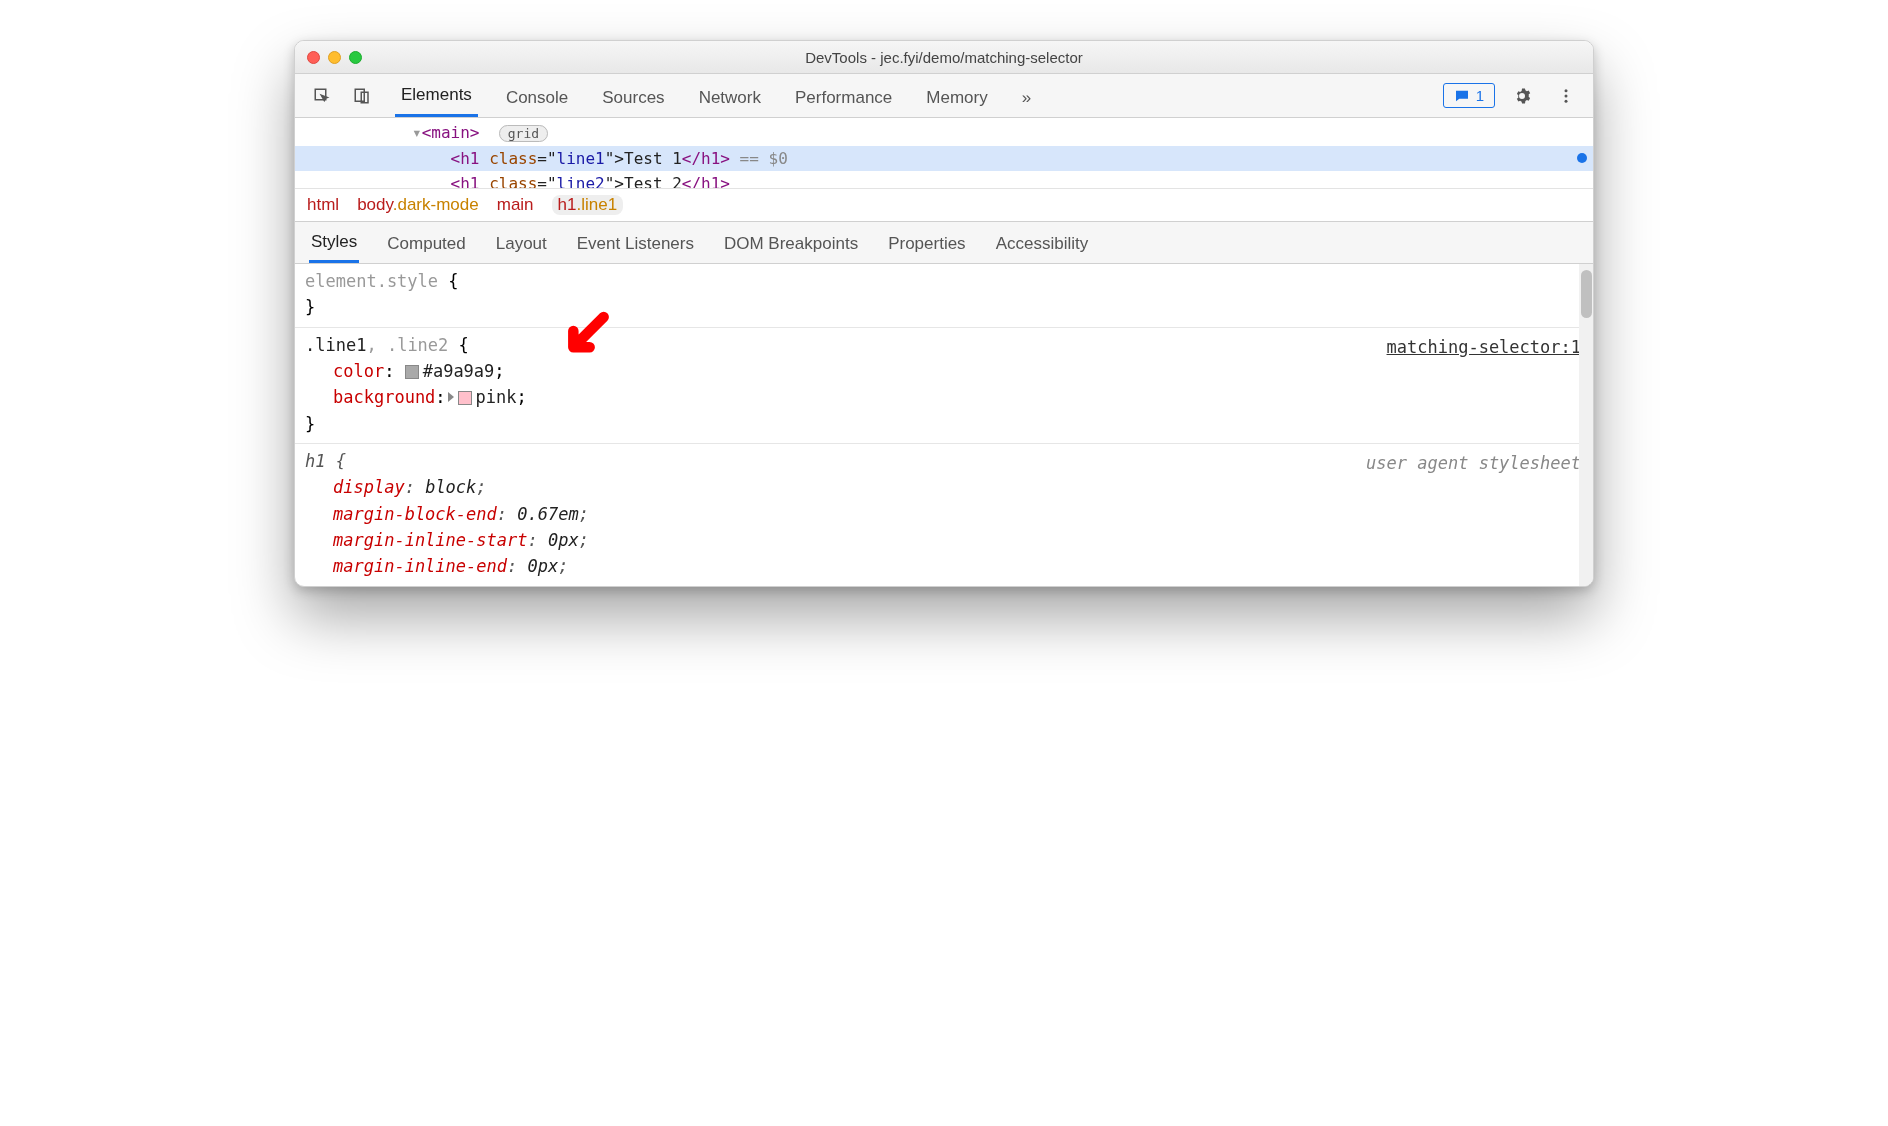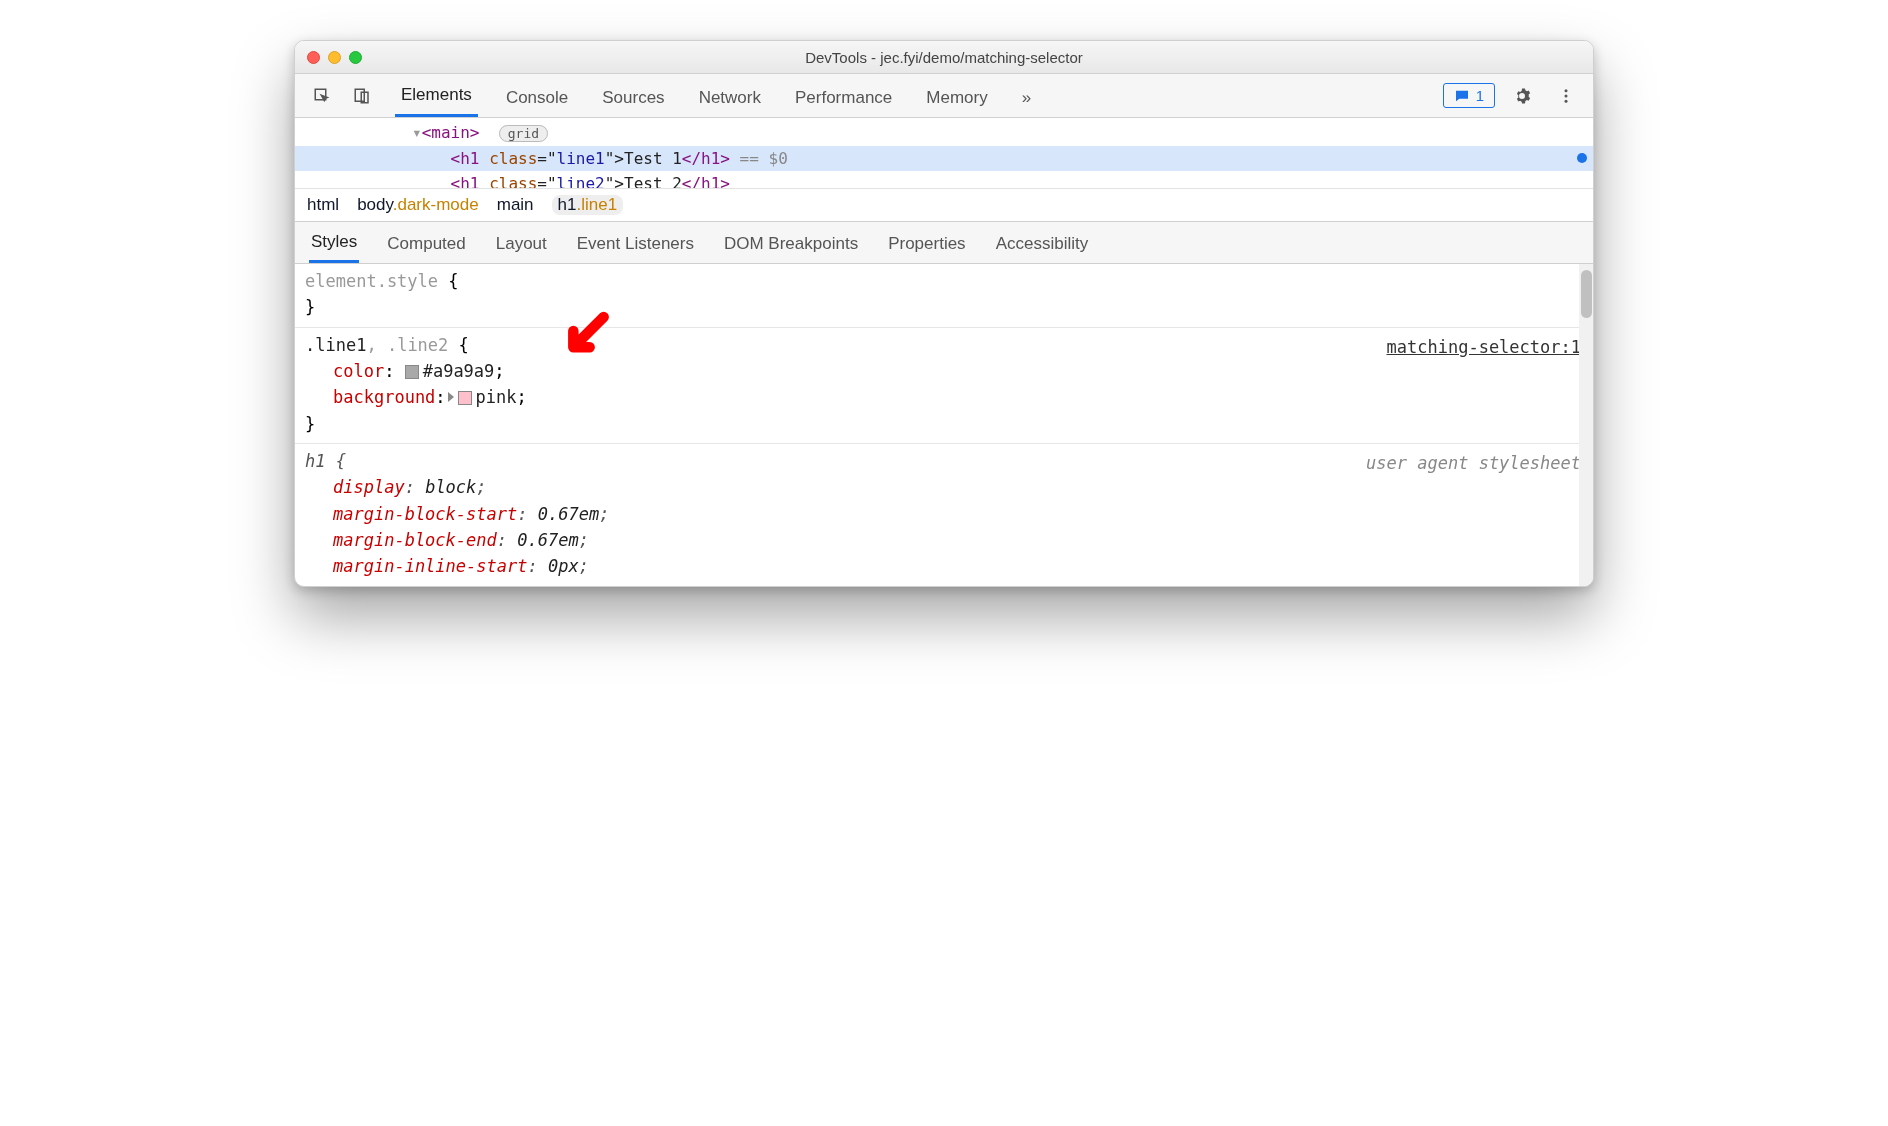--- a/index.html
+++ b/index.html
@@ -59,21 +59,21 @@
   .attrname { color:#994500; }
   .attrval { color:#1a1aa6; }
   .text { color:#222; }
   .eq0 { color:#888; }
   .grid-badge { background:#eee; border:1px solid #bbb; border-radius:10px; padding:0 8px; color:#555; font-size:13px;margin-top:8px; }
   .breadcrumbs {
     border-top:1px solid #e3e3e3; border-bottom:1px solid #d0d0d0;
     padding:6px 12px; font-size:17px; display:flex; gap:18px;
     font-family: -apple-system, sans-serif;
   }
-  .crumb .el { color:#0f172a;margin-top:40px; }
+  .crumb .el { color:#b91c1c;margin-top:40px; }
   .crumb .cls { color:#c88200; }
   .crumb.active { background:#eee; padding:0 6px; border-radius:8px; }
   .subtabs {
     display:flex; gap:26px; padding:0 14px; font-size:17px; color:#555;
     border-bottom:1px solid #d0d0d0; background:#f6f6f6; align-items:center;
   }
   .subtab { padding:10px 2px 8px; cursor:pointer; }
   .subtab.active { color:#222; border-bottom:3px solid #1a73e8; }
   .filterbar { display:flex; align-items:center; border-bottom:1px solid #d0d0d0; height:40px; }
   .filter-input { flex:1; border:none; padding:0 14px; font-size:16px; outline:none; color:#444; }
@@ -204,23 +204,23 @@
           <div class="indent"><span class="prop">color</span>: <span class="swatch" style="background:#a9a9a9"></span><span class="val">#a9a9a9</span>;</div>
           <div class="indent"><span class="prop">background</span>:<span class="tri"></span><span class="swatch" style="background:#ffc0cb"></span><span class="val">pink</span>;</div>
           <span>}</span>
         </div>
 
         <div class="rule noborder italic">
           <span class="source ua">user agent stylesheet</span>
           <span>h1</span><span> {</span><br>
           <div id="ua-props">
               <div class="indent"><span class="prop">display</span>: <span class="val">block</span>;</div>
-              <div class="indent"><span class="prop">margin-block-start</span>: <span class="val">0.67em</span>;</div>
               <div class="indent"><span class="prop">margin-block-end</span>: <span class="val">0.67em</span>;</div>
               <div class="indent"><span class="prop">margin-inline-start</span>: <span class="val">0px</span>;</div>
+              <div class="indent"><span class="prop">margin-inline-end</span>: <span class="val">0px</span>;</div>
             </div>
         </div>
       </div>
       <div class="scroll-track">
         <div class="scroll-thumb"></div>
       </div>
     </div>
   </div>
 </div>
 

